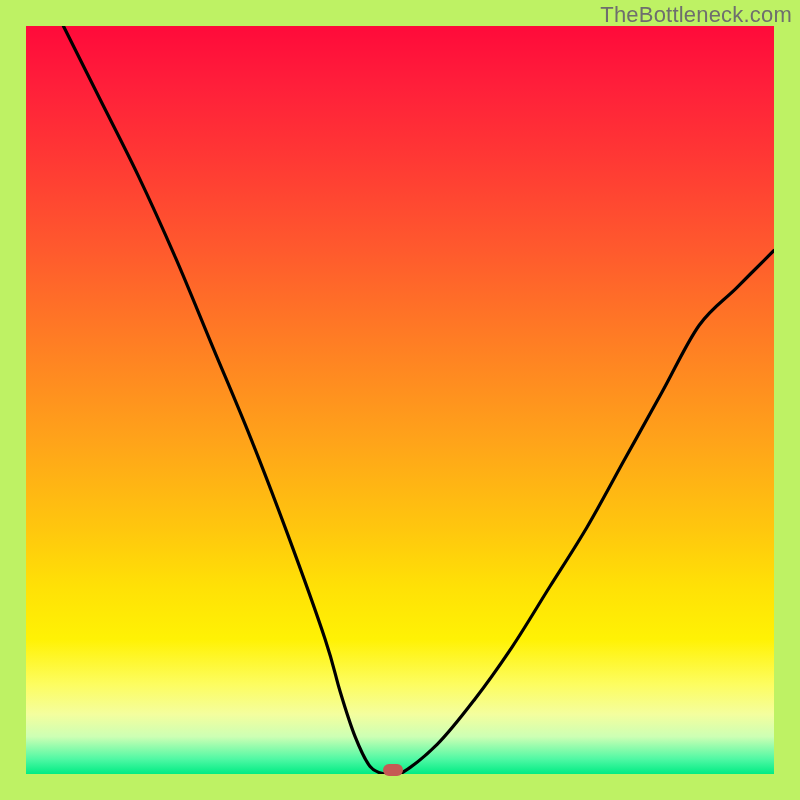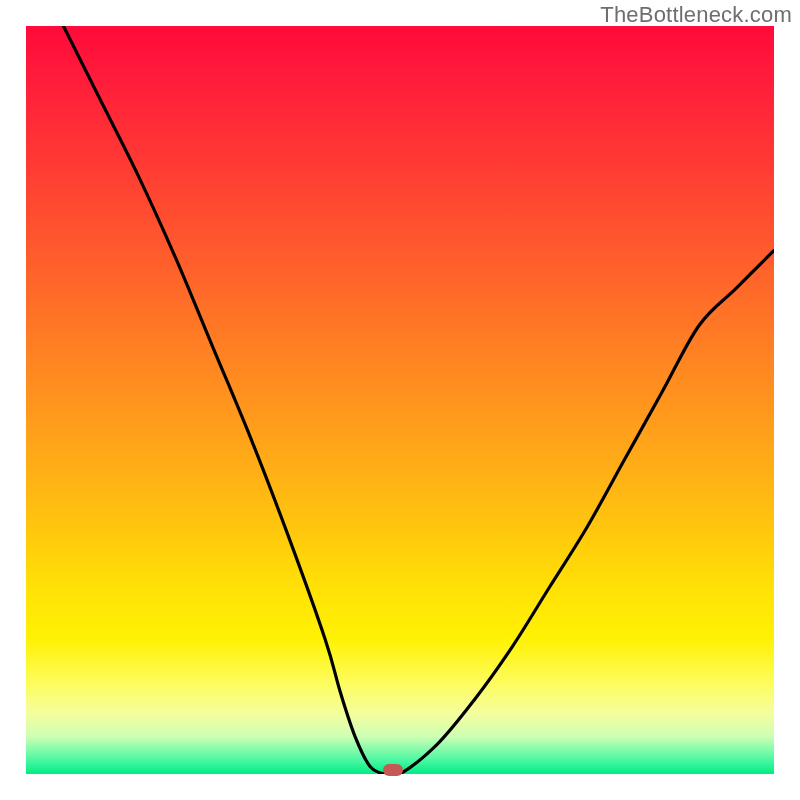--- a/index.html
+++ b/index.html
@@ -8,21 +8,21 @@
     width: 800px;
     height: 800px;
     background: #000;
     overflow: hidden;
     font-family: Arial, Helvetica, sans-serif;
   }
   .frame {
     position: relative;
     width: 800px;
     height: 800px;
-    background: #ffffff;
+    background: #bef264;
   }
   .plot-area {
     position: absolute;
     left: 26px;
     top: 26px;
     width: 748px;
     height: 748px;
     background: linear-gradient(to bottom,
       #ff0a3a 0%,
       #ff1f3a 8%,

